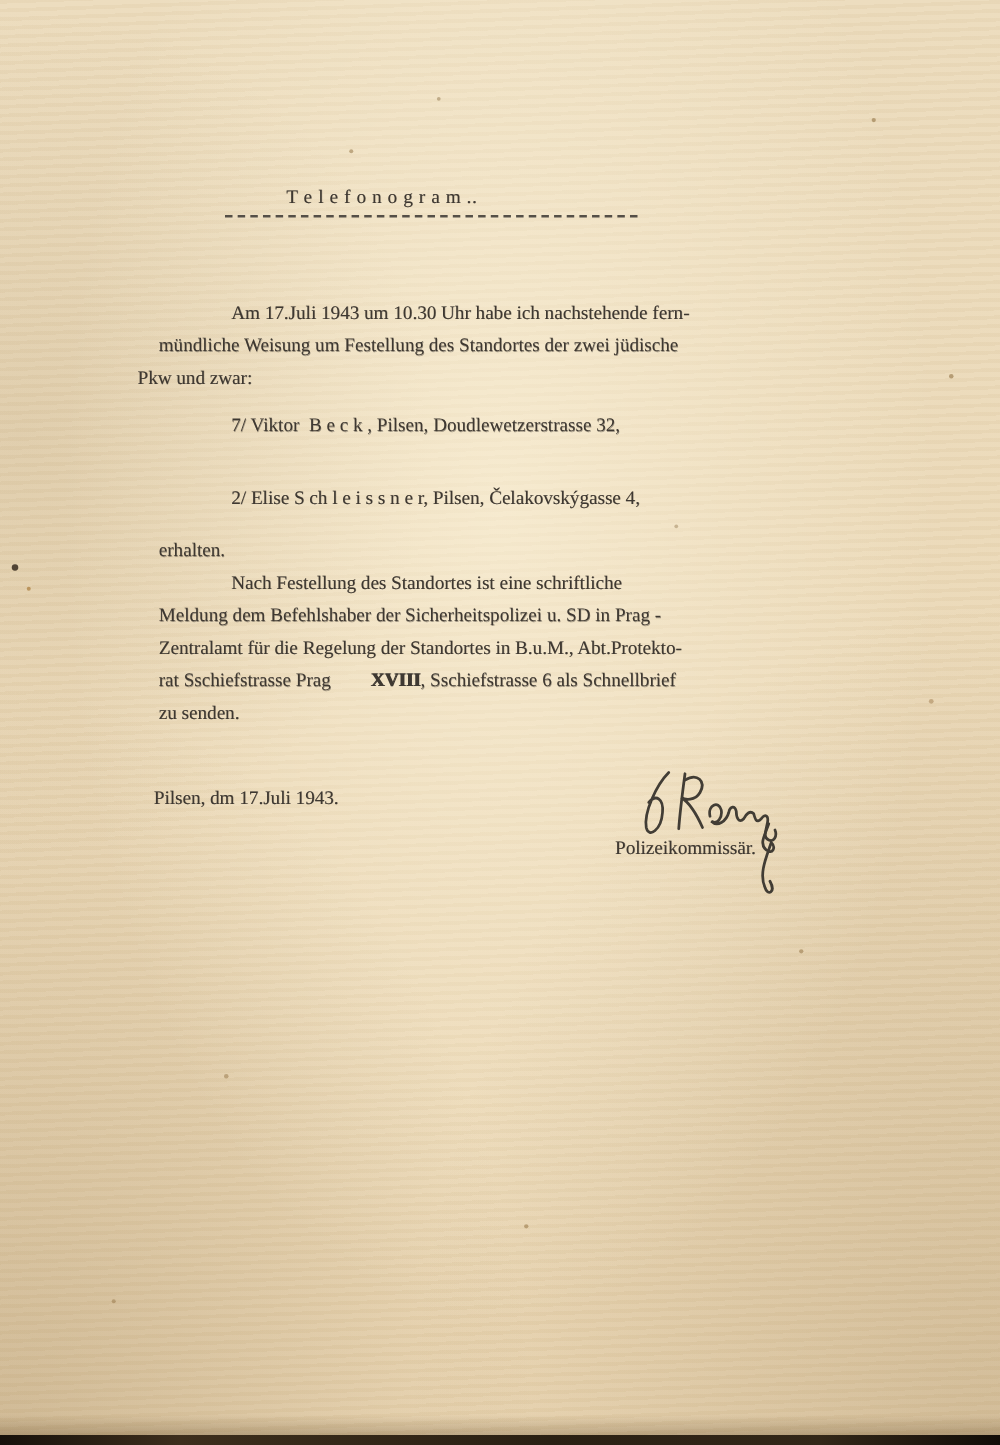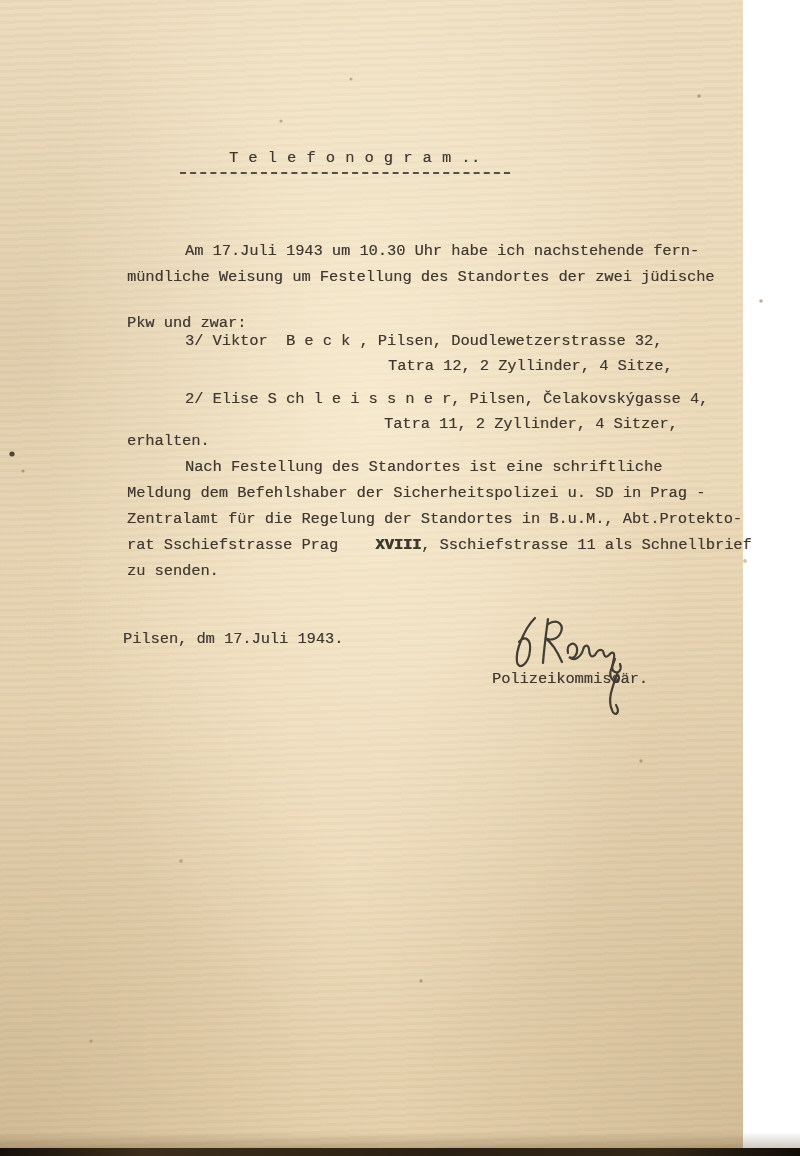--- a/index.html
+++ b/index.html
@@ -1,28 +1,29 @@
 <!DOCTYPE html>
 <html><head>
 <meta charset="utf-8">
 <style>
   html,body{margin:0;padding:0;}
   body{
     width:800px;height:1156px;overflow:hidden;
     font-family:"Liberation Mono","DejaVu Sans Mono",monospace;
   }
   .page{
-    position:relative;width:743px;height:1156px;
+    position:relative;width:800px;height:1156px;
     background:
       radial-gradient(ellipse at 50% 35%, rgba(255,247,224,0.55), rgba(255,247,224,0) 62%),
       radial-gradient(ellipse at 100% 102%, rgba(110,80,38,0.20), rgba(110,80,38,0) 42%),
       radial-gradient(ellipse at 0% 102%, rgba(110,80,38,0.22), rgba(110,80,38,0) 38%),
       radial-gradient(ellipse at 2% 30%, rgba(120,92,50,0.10), rgba(120,92,50,0) 30%),
       repeating-linear-gradient(178deg, rgba(166,132,84,0.055) 0 3px, rgba(255,255,255,0.035) 3px 7px),
       linear-gradient(#ecdcbd, #ead6b2);
+    font-family: Liberation Serif, serif;
   }
   .line{
     position:absolute;white-space:pre;
     font-size:15.3px;line-height:20px;
     color:#3e3831;
     text-shadow:0.4px 0.4px 0 rgba(62,56,49,0.45);
   }
   .title-line{letter-spacing:0.5px;}
   .bold-ov{font-weight:bold;text-shadow:0.8px 0 0 #3e3831;margin-left:28px;}
   .title-underline{
@@ -59,34 +60,32 @@
 </head>
 <body>
 
 <div class="page">
 
   <div class="line title-line" style="left:229px;top:148px;">T e l e f o n o g r a m ..</div>
   <div class="title-underline"></div>
 
   <div class="line" style="left:185px;top:241px;">Am 17.Juli 1943 um 10.30 Uhr habe ich nachstehende fern-</div>
   <div class="line" style="left:127px;top:267px;">mündliche Weisung um Festellung des Standortes der zwei jüdische</div>
-  <div class="line" style="left:127px;top:293px;margin-top:20px;">Pkw und zwar:</div>
+  <div class="line" style="left:110px;top:293px;">Pkw und zwar:</div>
 
-  <div class="line" style="left:185px;top:331px;">3/ Viktor  B e c k , Pilsen, Doudlewetzerstrasse 32,</div>
-  <div class="line" style="left:388px;top:356px;">Tatra 12, 2 Zyllinder, 4 Sitze,</div>
+  <div class="line" style="left:185px;top:331px;">7/ Viktor  B e c k , Pilsen, Doudlewetzerstrasse 32,</div>
 
   <div class="line" style="left:185px;top:389px;">2/ Elise S ch l e i s s n e r, Pilsen, Čelakovskýgasse 4,</div>
-  <div class="line" style="left:384px;top:414px;">Tatra 11, 2 Zyllinder, 4 Sitzer,</div>
 
   <div class="line" style="left:127px;top:431px;">erhalten.</div>
 
   <div class="line" style="left:185px;top:457px;">Nach Festellung des Standortes ist eine schriftliche</div>
   <div class="line" style="left:127px;top:483px;">Meldung dem Befehlshaber der Sicherheitspolizei u. SD in Prag -</div>
   <div class="line" style="left:127px;top:509px;">Zentralamt für die Regelung der Standortes in B.u.M., Abt.Protekto-</div>
-  <div class="line" style="left:127px;top:535px;"><span>rat Sschiefstrasse Prag </span><span class="bold-ov">XVIII</span><span>, Sschiefstrasse 11 als Schnellbrief</span></div>
+  <div class="line" style="left:127px;top:535px;"><span>rat Sschiefstrasse Prag </span><span class="bold-ov">XVIII</span><span>, Sschiefstrasse 6 als Schnellbrief</span></div>
   <div class="line" style="left:127px;top:561px;">zu senden.</div>
 
   <div class="line" style="left:123px;top:629px;text-align:right;">Pilsen, dm 17.Juli 1943.</div>
 
   <svg class="sig" width="150" height="135" viewBox="0 0 150 135">
     <g fill="none" stroke="#34302a" stroke-width="2.2" stroke-linecap="round" opacity="0.92">
       <path d="M37 25 C27 35 17 57 19 69 C21 78 31 71 32 57 C33 46 27 42 21 49"></path>
       <path d="M50 26 C48 41 46 56 45 70"></path>
       <path d="M50 31 C60 25 67 32 62 41 C58 48 50 47 47 45 C55 50 60 60 64 69"></path>
       <path d="M70 60 C68 51 77 47 79 55 C80 61 76 67 71 64 C76 69 83 64 85 57 C86 52 90 51 91 56 C91 61 93 66 97 62 C99 58 102 55 105 58 C106 62 107 66 111 62 C114 58 117 59 116 65 C115 71 112 77 117 79 C121 81 124 76 122 71"></path>

